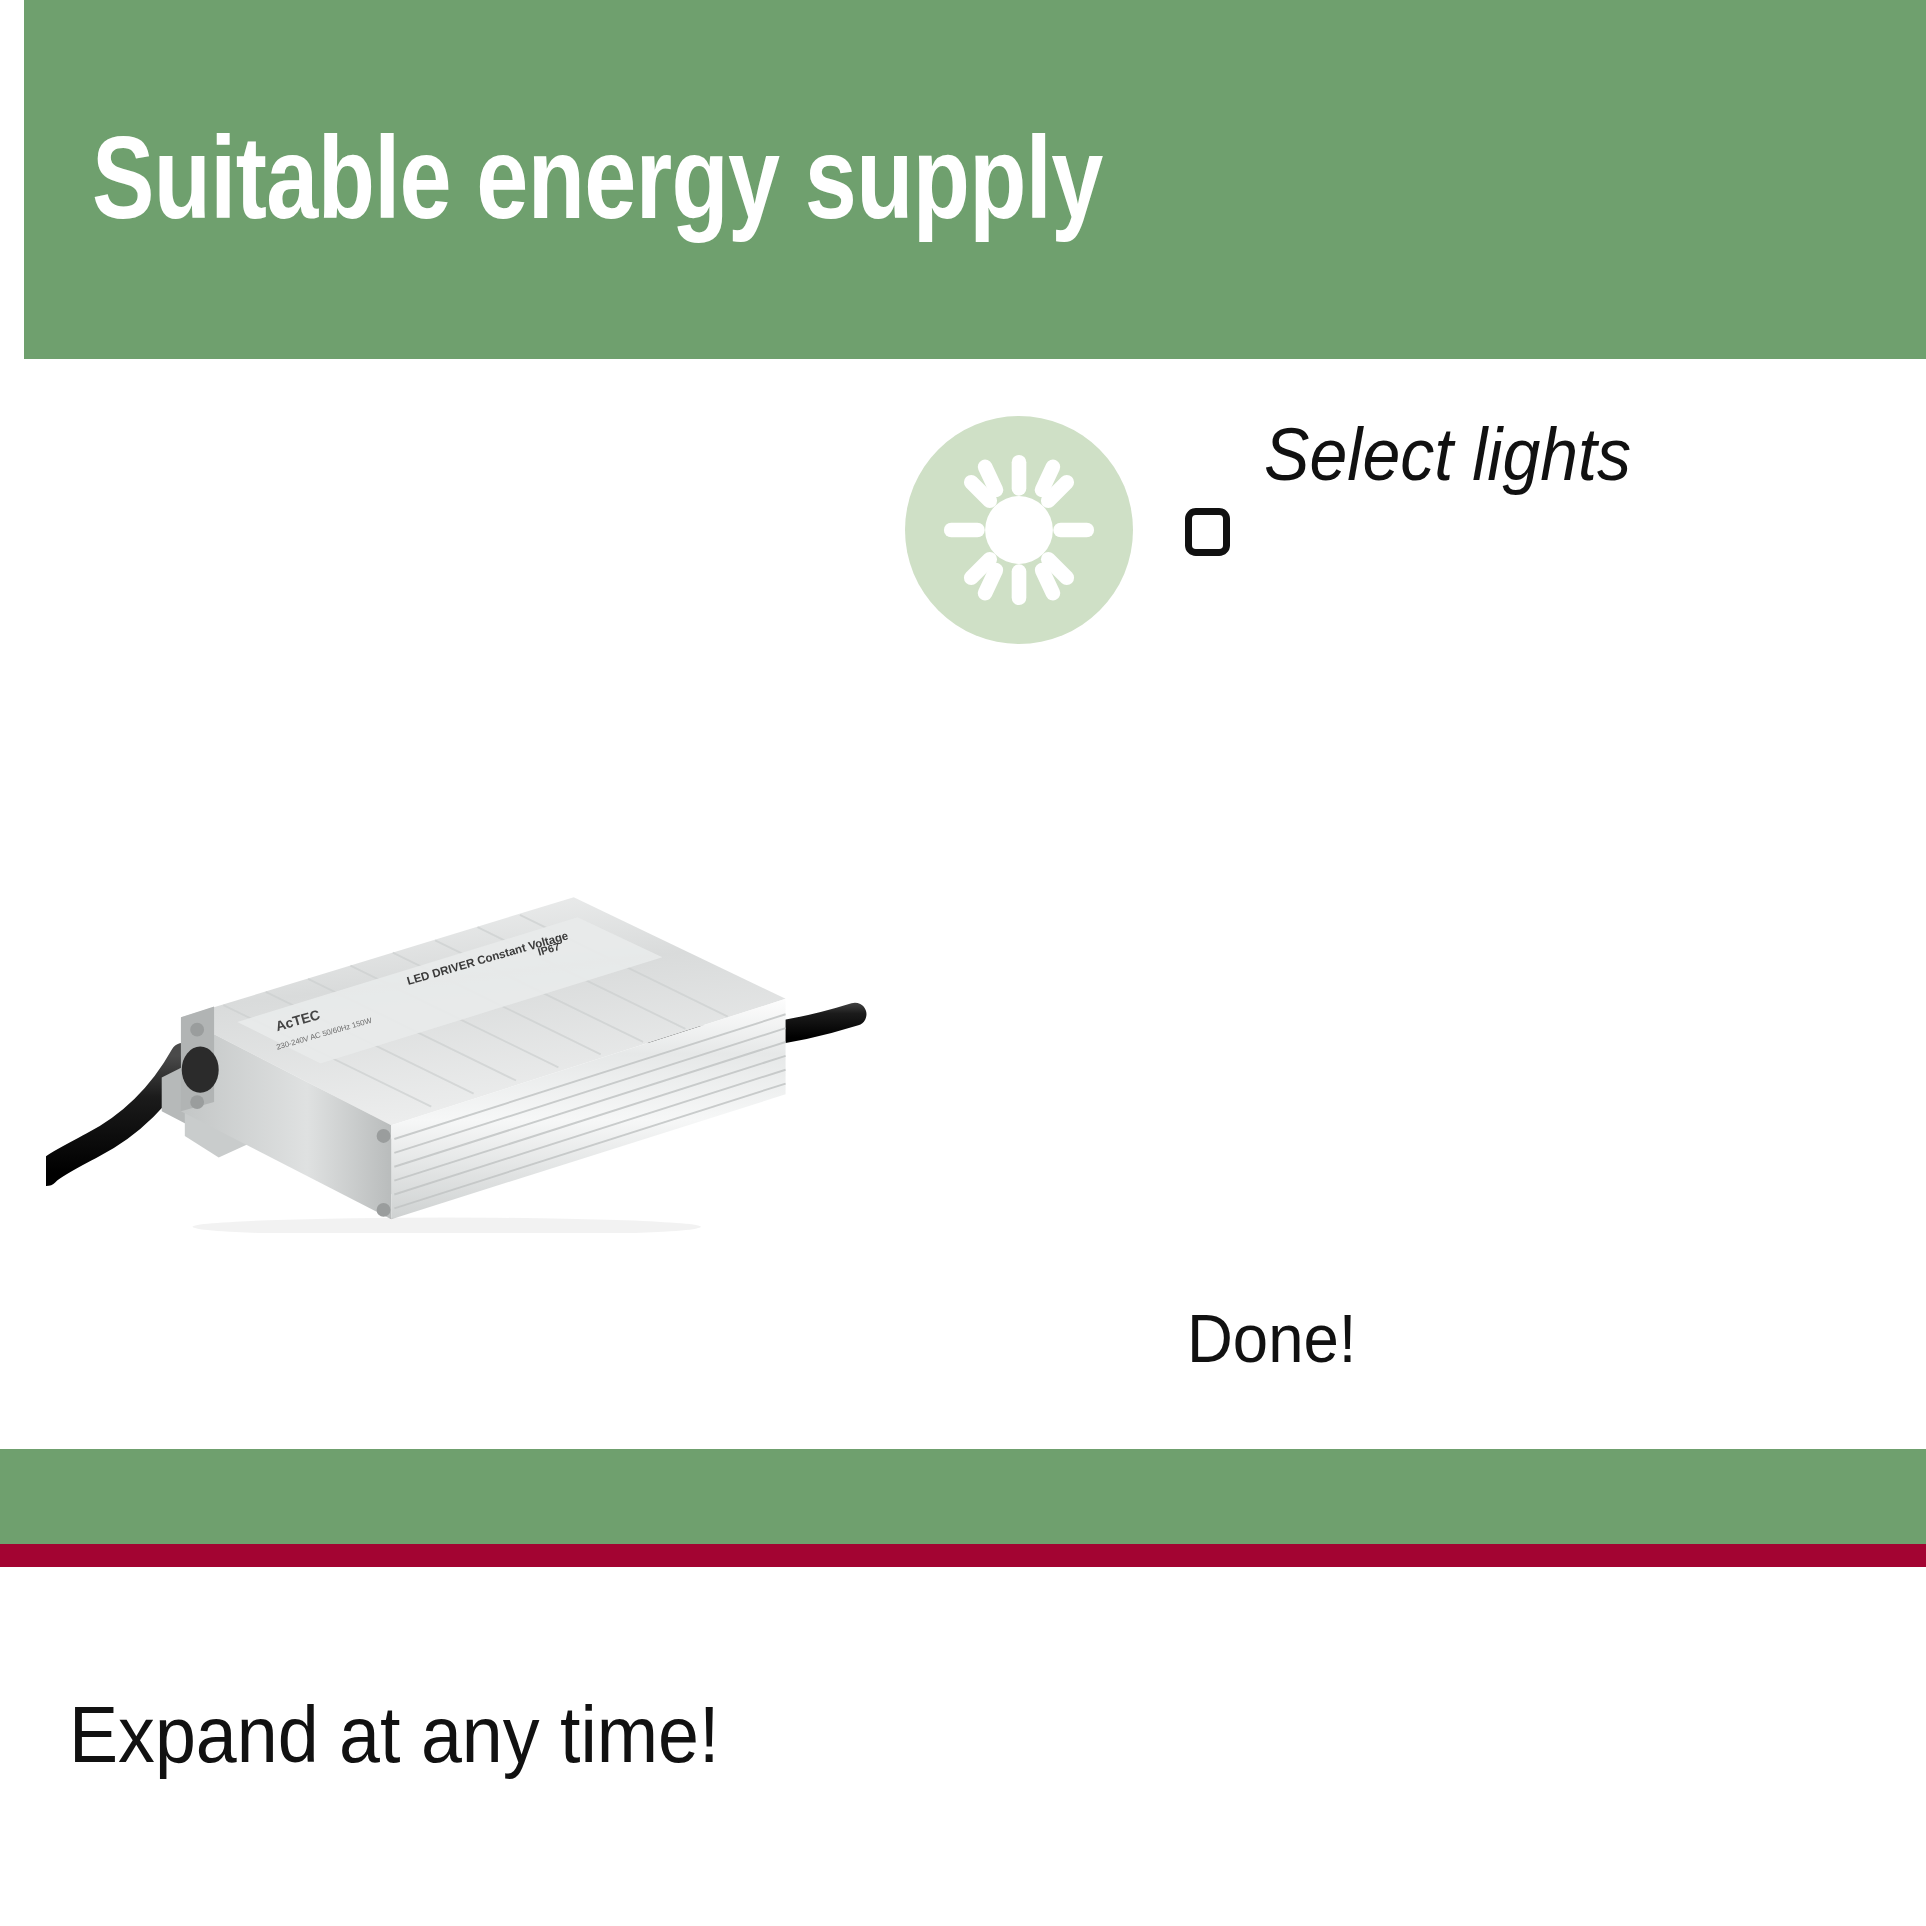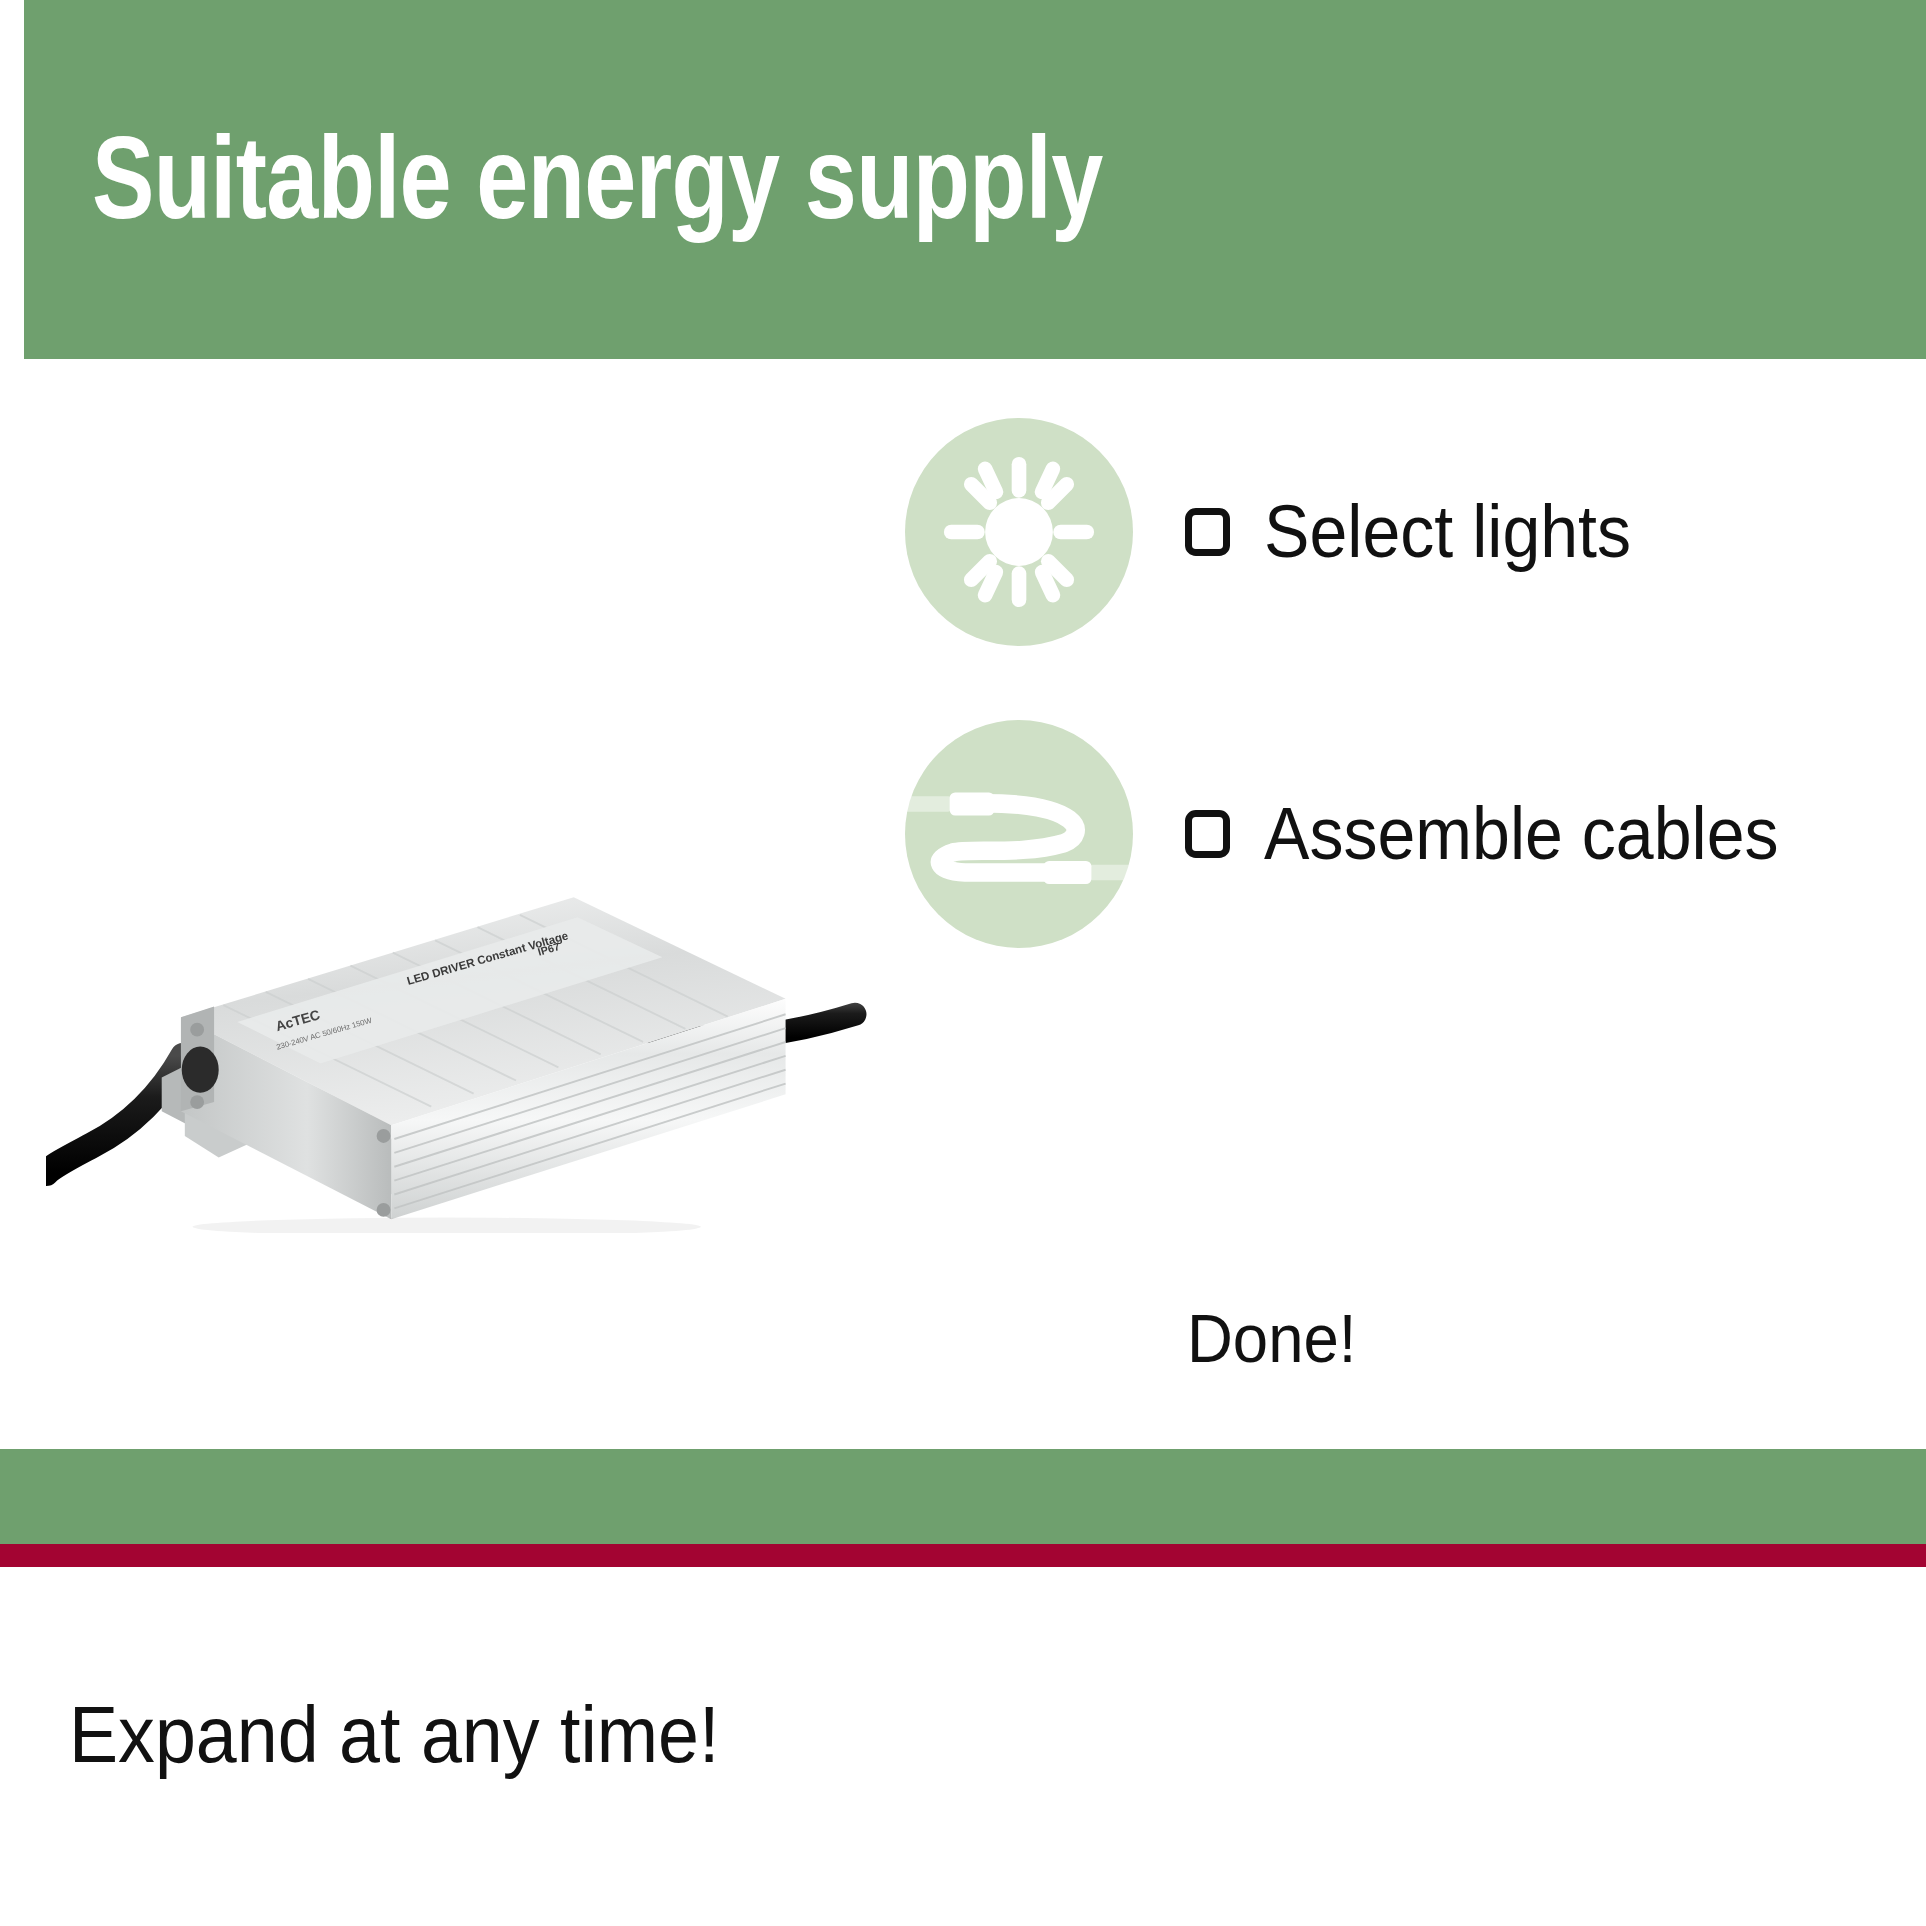--- a/index.html
+++ b/index.html
@@ -59,23 +59,23 @@
   
   .checklist {
     position: absolute;
     left: 905px;
     top: 416px;
     width: 986px;
   }
   .check-row {
     position: relative;
     display: flex;
-    align-items: center;
     height: 231px;
     margin-bottom: 71px;
+    font-style: italic;
   }
   .icon-circle {
     position: relative;
     flex: 0 0 auto;
     width: 228px;
     height: 228px;
     border-radius: 50%;
     overflow: visible;
   }
   .icon-circle.pale  { background: #CFE0C6; }
@@ -279,41 +279,20 @@
             <line x1="118" y1="200" x2="104" y2="230"></line>
           </g>
         </svg>
       </div>
       <div class="check-box-wrap">
         <div class="check-box"></div>
       </div>
       <div class="check-label">Select lights</div>
     </div>
 
-    <div class="check-row">
-      <div class="icon-circle pale">
-        <svg viewBox="0 0 296 296" xmlns="http://www.w3.org/2000/svg">
-
-          <path d="M92 108 C 230 106, 238 148, 206 160 C 150 176, 84 166, 62 172
-                   C 36 180, 40 196, 78 198 L 196 198" fill="none" stroke="#ffffff" stroke-width="24" stroke-linecap="round"></path>
-
-          <rect x="58" y="94" width="58" height="30" rx="7" fill="#ffffff"></rect>
-
-          <rect x="-16" y="99" width="78" height="20" rx="6" fill="#ffffff" opacity="0.42"></rect>
-
-          <rect x="180" y="183" width="62" height="30" rx="7" fill="#ffffff"></rect>
-
-          <rect x="236" y="188" width="86" height="20" rx="6" fill="#ffffff" opacity="0.42"></rect>
-        </svg>
-      </div>
-      <div class="check-box-wrap">
-        <div class="check-box"></div>
-      </div>
-      <div class="check-label">Assemble cables</div>
-    </div>
 
   </div>
 
   <div class="done-text">Done!</div>
 
   <div class="band-green"></div>
   <div class="band-red"></div>
 
   <div class="footer-text">Expand at any time!</div>
 

